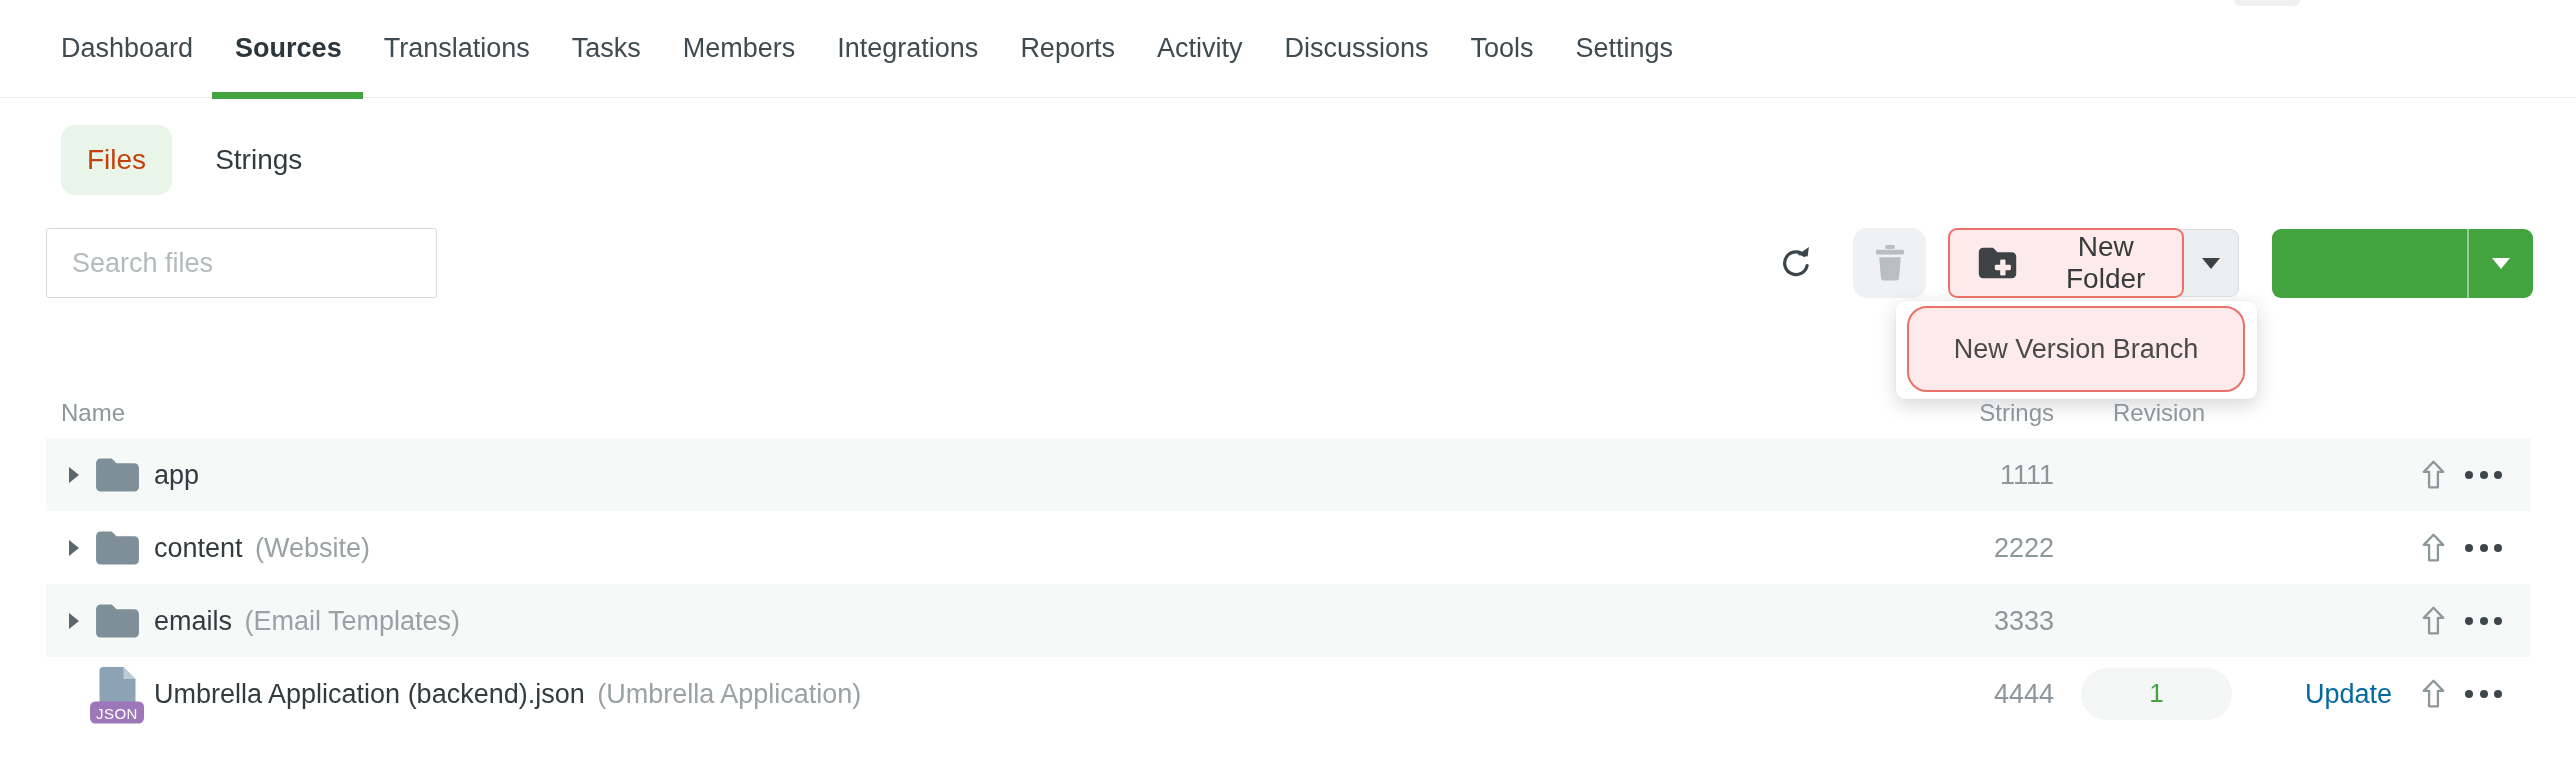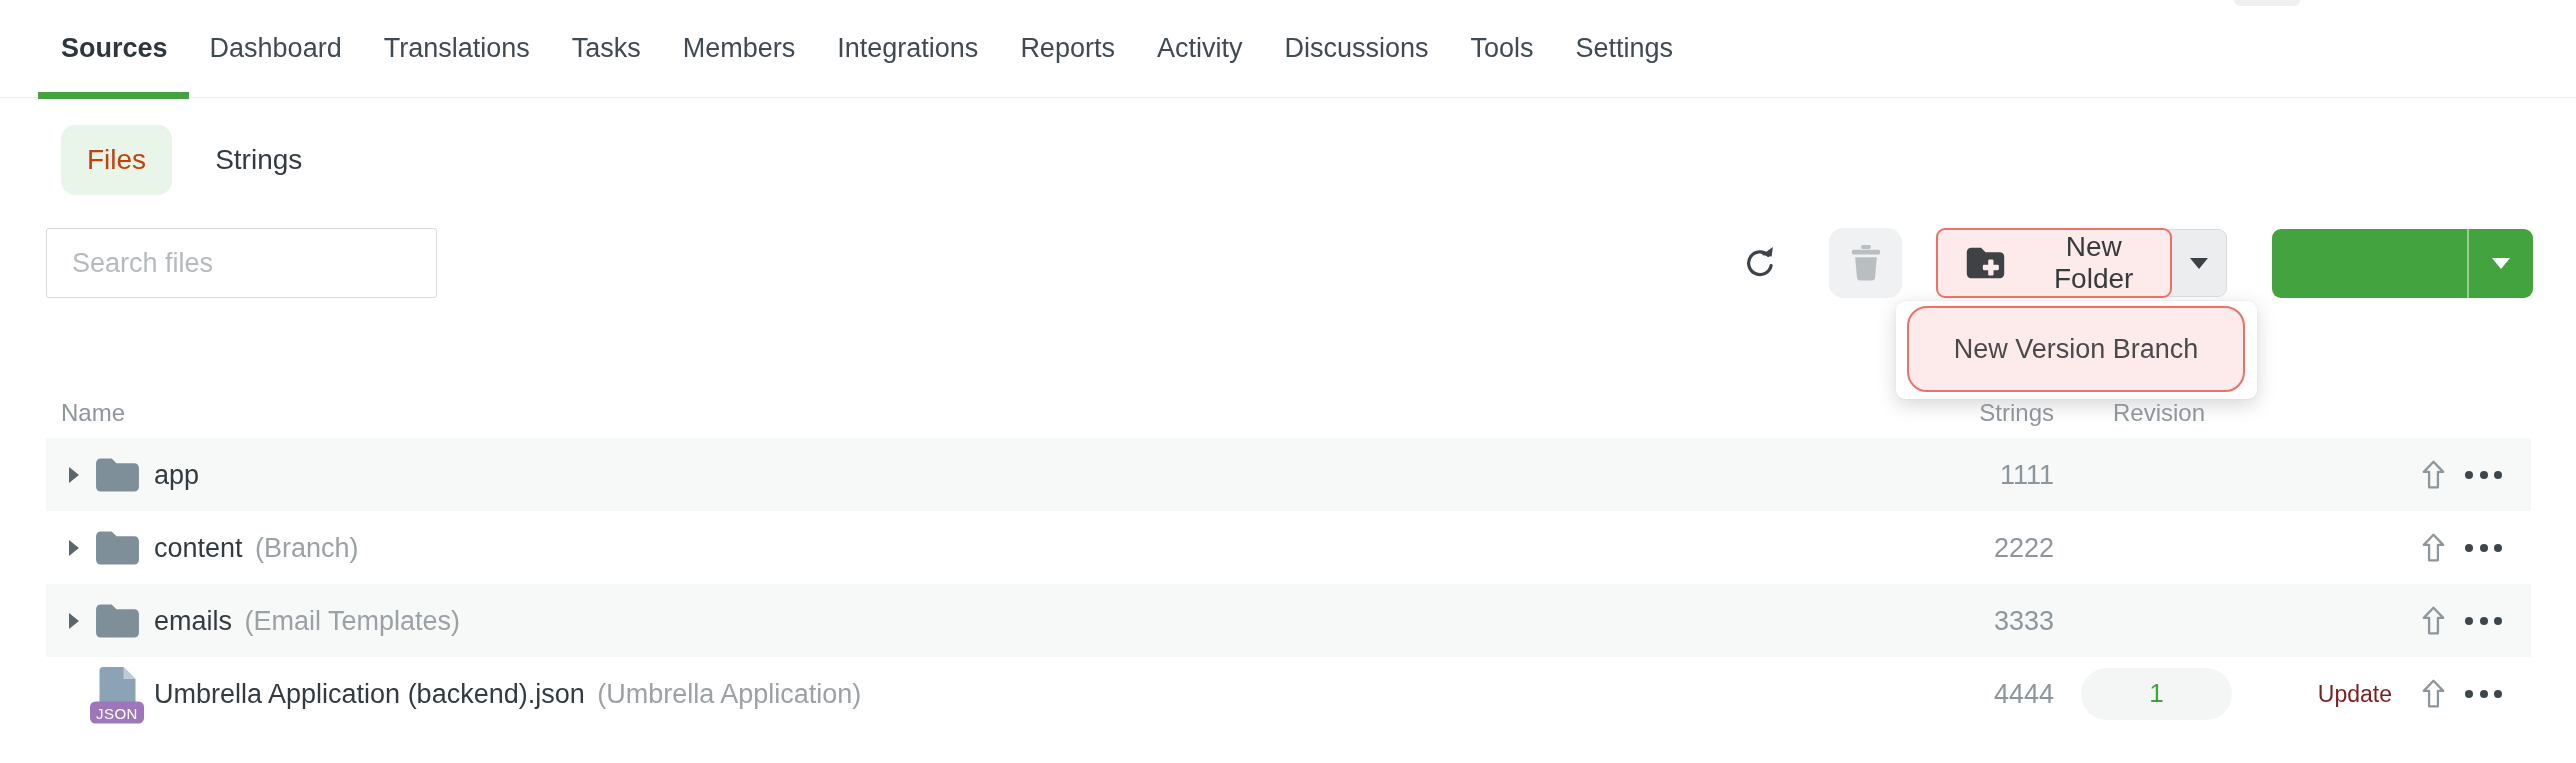--- a/index.html
+++ b/index.html
@@ -24,21 +24,21 @@
   .pill{background:var(--green-bg);color:#c2410c;font-size:28px;height:70px;
         padding:0 26px;display:flex;align-items:center;border-radius:14.3px;cursor:pointer;}
   .tab-strings{font-size:28px;color:#333b40;cursor:pointer;}
 
   
   .toolbar{position:absolute;top:228px;left:46px;right:43px;height:70px;}
   .search{width:391px;height:70px;box-sizing:border-box;border:1.8px solid #d6dadd;
           border-radius:3px;padding:0 0 0 25px;font-size:27px;color:#333b40;
           font-family:"Liberation Sans",sans-serif;outline:none;}
   .search::placeholder{color:#b4babd;}
-  .tool-right{position:absolute;right:0;top:0;height:70px;display:flex;align-items:center;gap:12px;}
+  .tool-right{position:absolute;right:0;top:0;height:70px;display:flex;align-items:center;}
   .icon-btn{background:none;border:none;padding:0;cursor:pointer;display:flex;align-items:center;}
   .refresh-btn{margin-right:41px;}
   .trash-btn{width:73px;height:70px;background:#f0f1f2;border:none;border-radius:14.3px;
              display:flex;align-items:center;justify-content:center;cursor:pointer;margin-right:21.5px;}
   .split-group{display:flex;align-items:center;margin-right:33px;}
   .new-folder-btn{width:236px;height:70px;box-sizing:border-box;background:var(--pink);
              border:2.7px solid var(--red);border-radius:9px;display:flex;align-items:center;
              padding-left:27px;gap:18px;font-size:28px;color:#373b3e;cursor:pointer;z-index:2;
              font-family:"Liberation Sans",sans-serif;}
   .caret-seg{width:66px;height:68px;box-sizing:border-box;margin-left:-10.7px;z-index:1;
@@ -77,41 +77,41 @@
   .foldericon{position:absolute;left:48px;top:50%;transform:translateY(-50%);}
   .rowname{position:absolute;left:108px;top:50%;transform:translateY(-50%);
         font-size:27px;color:#333b40;white-space:nowrap;}
   .rowsub{color:#9ba1a4;margin-left:12.5px;font-weight:400;}
   .rowstrings{position:absolute;right:477px;top:50%;transform:translateY(-50%);
         font-size:27px;color:#8d969b;}
   .rev-badge{position:absolute;right:299px;top:50%;transform:translateY(-50%);width:151px;
         height:52px;background:#f4f6f6;border-radius:26px;display:flex;align-items:center;
         justify-content:center;font-size:26px;color:var(--green);}
   .update-link{position:absolute;right:139px;top:50%;transform:translateY(-50%);
-        font-size:23px;color:#7f1d1d;cursor:pointer;}
+        font-size:27px;color:#0369a1;cursor:pointer;}
   .upload{position:absolute;right:85px;top:50%;transform:translateY(-50%);cursor:pointer;
         display:flex;}
   .dots{position:absolute;right:29px;top:50%;transform:translateY(-50%);display:flex;gap:6.3px;
         cursor:pointer;}
   .dot{width:8px;height:8px;border-radius:50%;background:#3d464b;}
 
   .json-icon{position:absolute;left:51px;top:50%;transform:translateY(-50%);width:47px;height:55px;}
   .json-badge{position:absolute;left:-7.2px;bottom:-2.7px;background:#9d77ba;color:#fff;
         font-size:15px;font-weight:400;padding:2.7px 6.3px;border-radius:5.4px;letter-spacing:0.4px;}
 </style>
 </head>
 <body>
 
 <div class="page">
 
   <div class="top-sliver"></div>
 
   <div class="topnav">
+    <div class="nav-item">Dashboard</div>
     <div class="nav-item active">Sources</div>
-    <div class="nav-item">Dashboard</div>
     <div class="nav-item">Translations</div>
     <div class="nav-item">Tasks</div>
     <div class="nav-item">Members</div>
     <div class="nav-item">Integrations</div>
     <div class="nav-item">Reports</div>
     <div class="nav-item">Activity</div>
     <div class="nav-item">Discussions</div>
     <div class="nav-item">Tools</div>
     <div class="nav-item">Settings</div>
   </div>
@@ -201,21 +201,21 @@
     </div>
 
     <div class="row">
       <span class="chev"></span>
       <span class="foldericon" style="display:flex;">
         <svg width="47" height="39" viewBox="0 0 48 40">
           <path d="M2 8c0-3 2-5 5-5h11l5 5h18c3 0 5 2 5 5v19c0 3-2 5-5 5H7c-3 0-5-2-5-5z" fill="#7e8f99"></path>
         </svg>
       </span>
       <span class="rowname">
-        <span>content</span><span class="rowsub">(Branch)</span>
+        <span>content</span><span class="rowsub">(Website)</span>
       </span>
       <span class="rowstrings">2222</span>
       <span class="upload">
         <svg width="25" height="30" viewBox="0 0 28 34" fill="none" stroke="#8d969b" stroke-width="2.6" stroke-linejoin="round">
           <path d="M14 2L25 13.5h-6V31H9V13.5H3z"></path>
         </svg>
       </span>
       <span class="dots">
         <span class="dot"></span>
           <span class="dot"></span>

